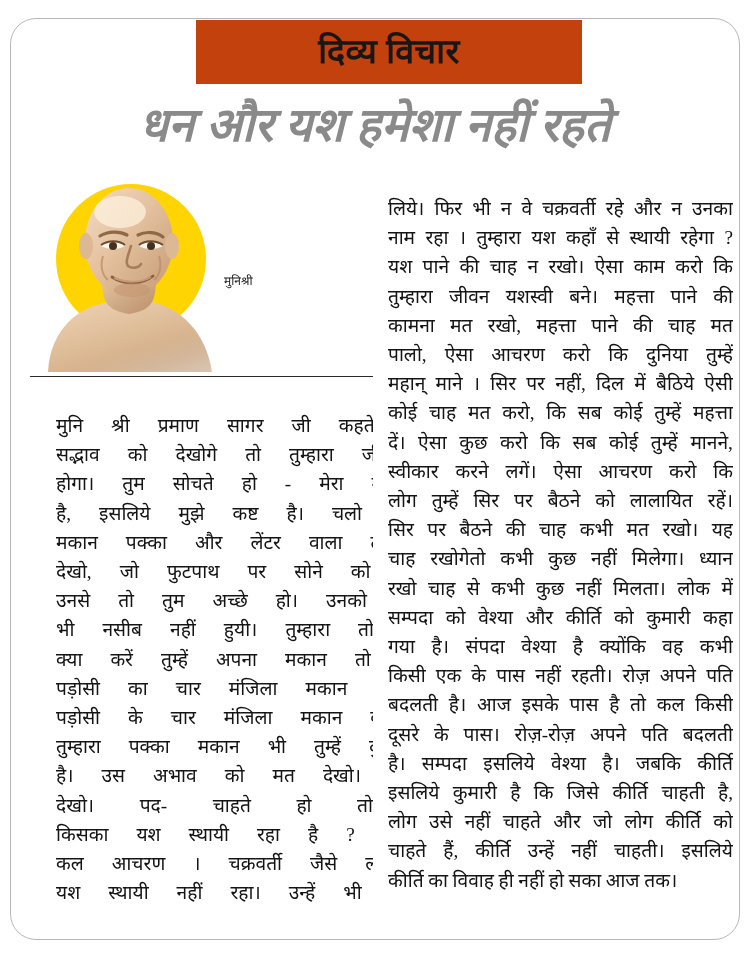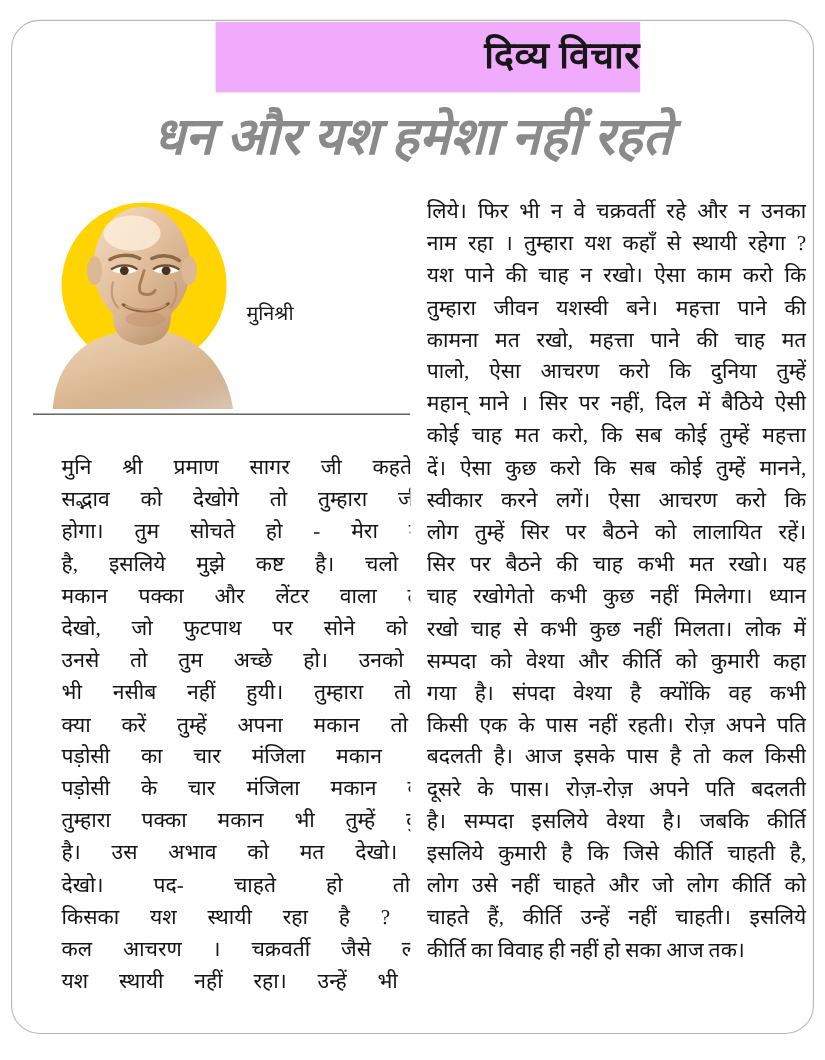--- a/index.html
+++ b/index.html
@@ -36,24 +36,24 @@
     background: #ffffff;
   }
 
   
   .banner {
     position: absolute;
     left: 196px;
     top: 20px;
     width: 386px;
     height: 64px;
-    background: #f0abfc;
+    background: #c2410c;
     display: flex;
     align-items: center;
-    justify-content: flex-end;
+    justify-content: center;
     z-index: 4;
   }
   .banner-text {
     font-family: "Liberation Serif", "DejaVu Serif", serif;
     font-weight: bold;
     font-size: 34px;
     line-height: 1;
     color: #171717;
     letter-spacing: 0.5px;
     white-space: nowrap;
@@ -86,21 +86,21 @@
   }
 
   .col {
     position: absolute;
     top: 0;
     width: 345px;
     height: 762px;
     overflow: hidden;
   }
   .col-left  { left: 28px; }
-  .col-right { left: 388px; }
+  .col-right { left: 388px; margin-top: 16px; }
 
   
   .figure {
     position: relative;
     width: 345px;
     height: 196px;
     margin: 0;
   }
 
   .photo-wrap {
@@ -134,21 +134,21 @@
 
   .caption {
     position: absolute;
     left: 196px;
     top: 96px;
     width: 150px;
     text-align: left;
     color: #1b1b1b;
     line-height: 1.28;
   }
-  .cap-pre   { font-size: 18px; font-weight: normal; }
+  .cap-pre   { font-size: 12px; font-weight: normal; }
   .cap-name  { font-size: 21px; font-weight: bold; }
   .cap-post  { font-size: 17px; font-weight: normal; }
 
   .rule {
     position: absolute;
     left: 2px;
     top: 198px;
     width: 343px;
     height: 0;
     border-top: 1.6px solid #2a2a2a;

